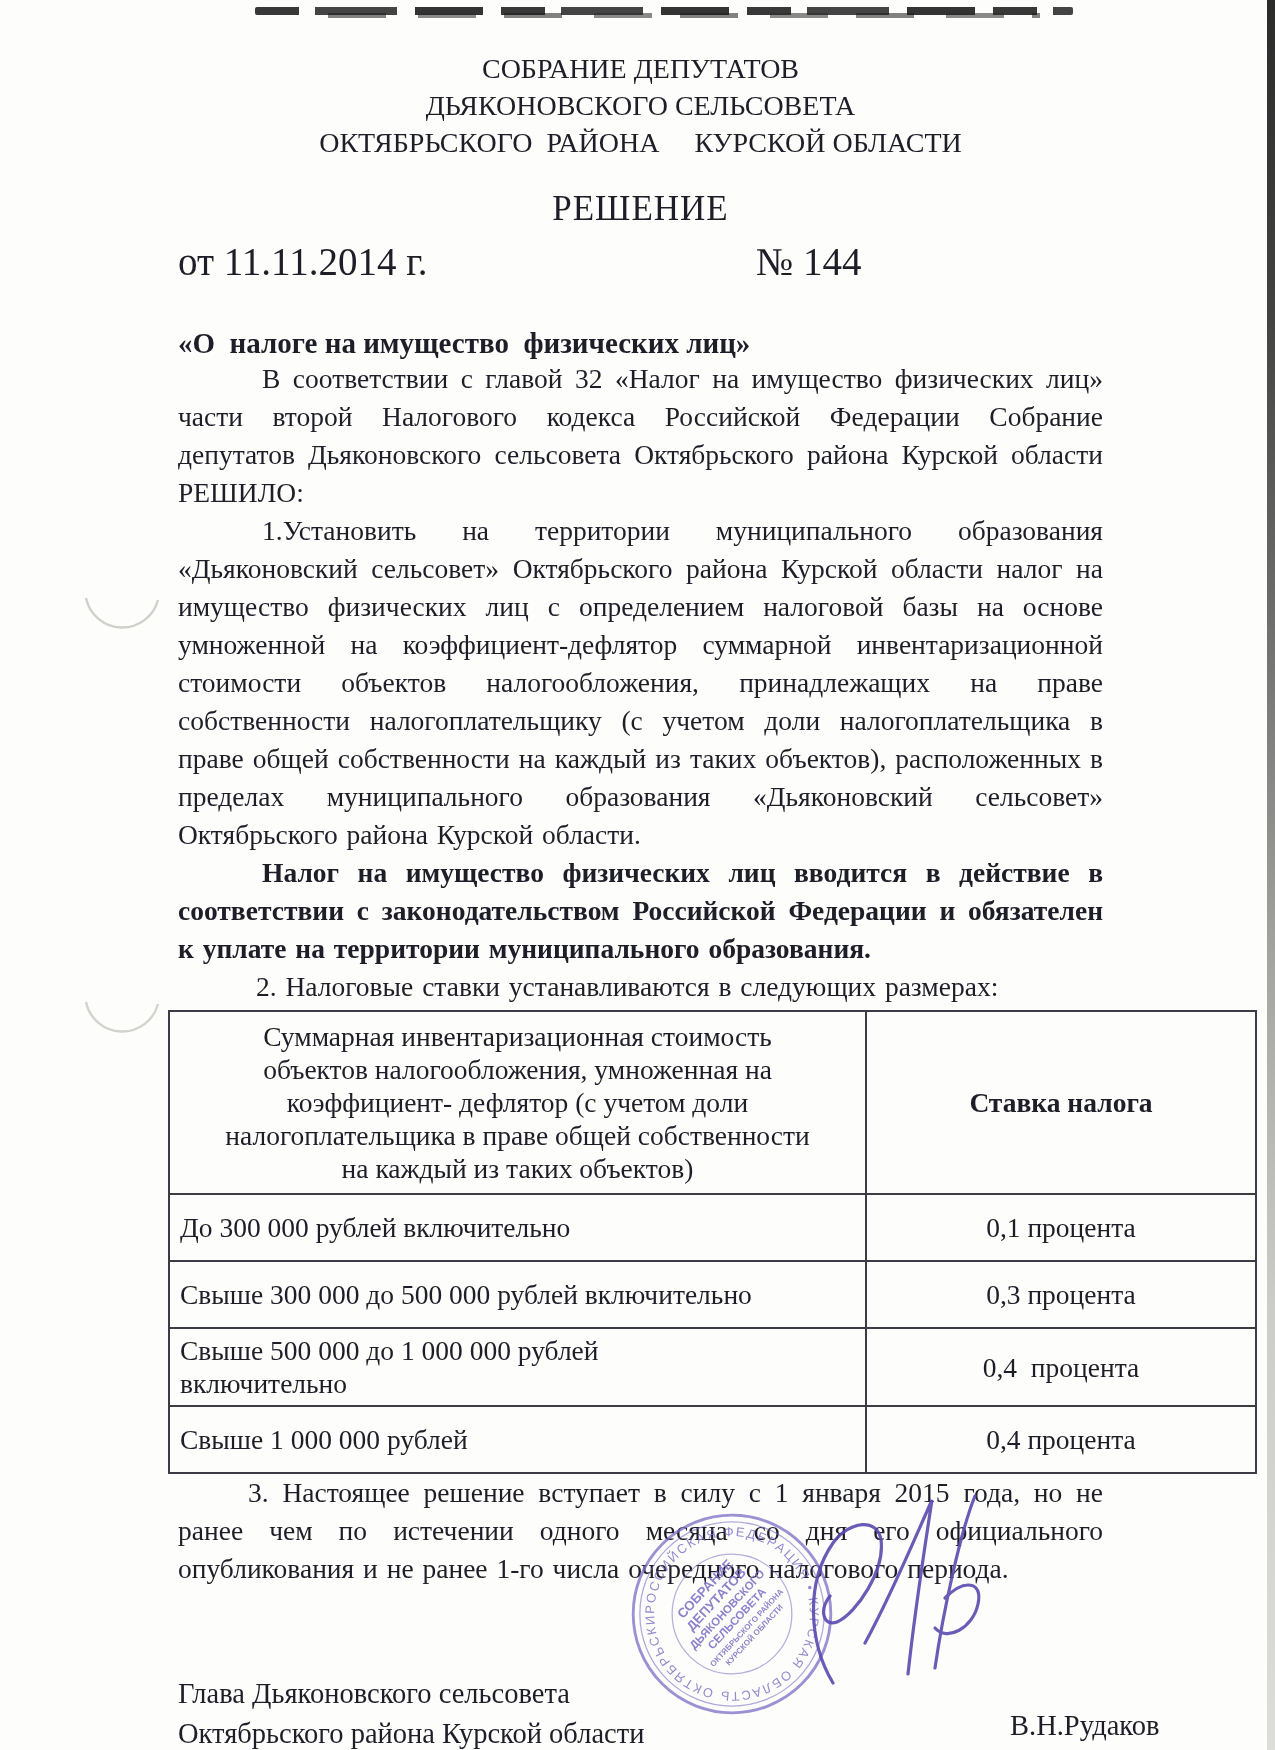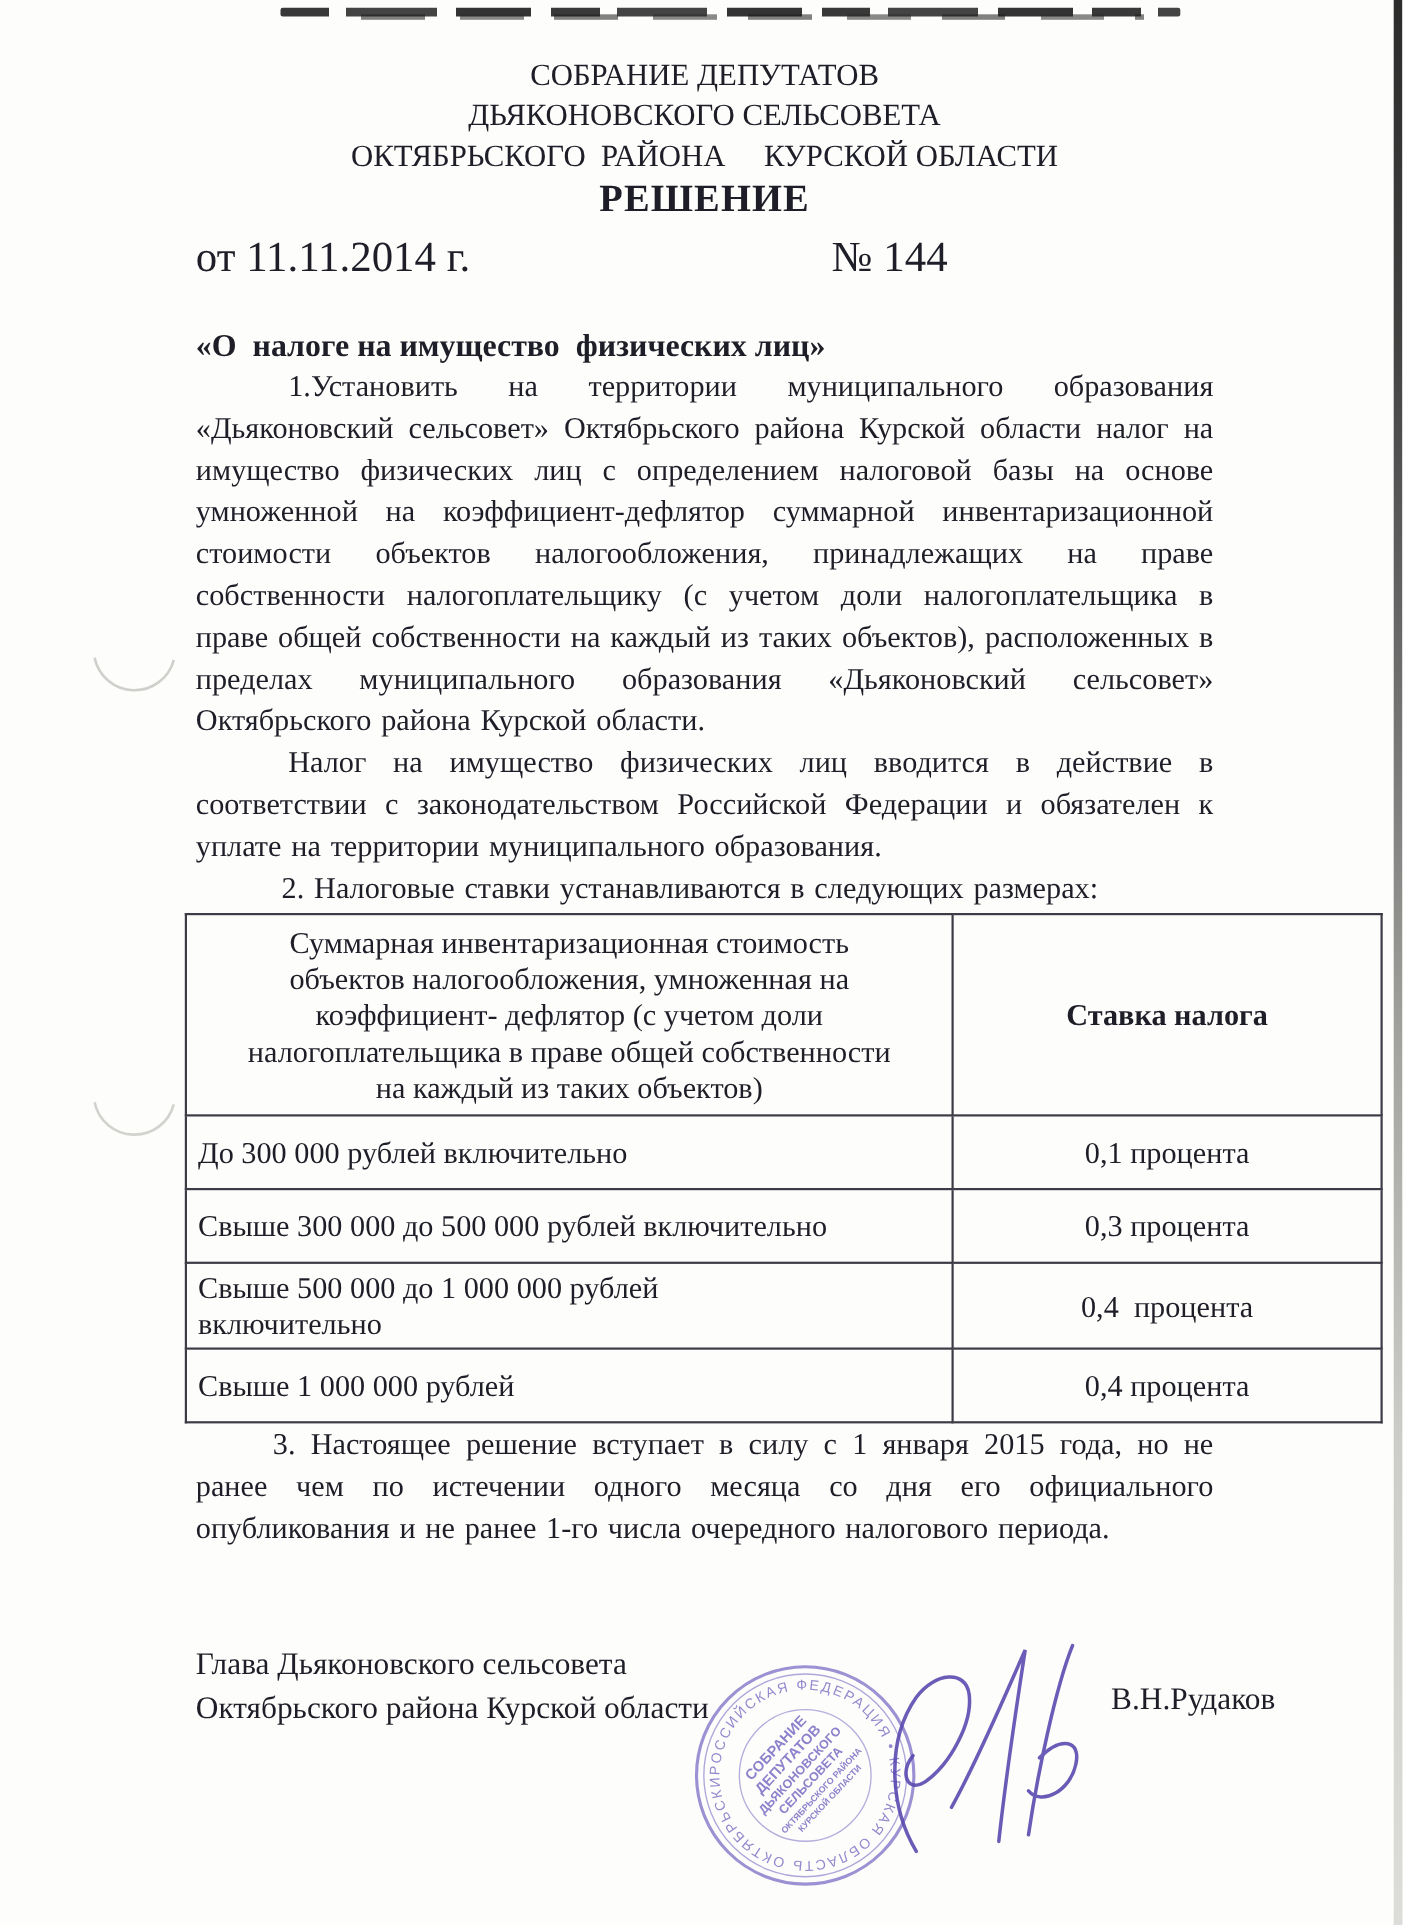--- a/index.html
+++ b/index.html
@@ -27,32 +27,32 @@
     position:absolute;right:0;top:0;width:8px;height:1750px;
     background:linear-gradient(180deg,#141414 0%,#2e2e2e 18%,#5a5a5a 34%,#9a9a96 55%,#c7c7c3 75%,#d9d9d5 100%);
     opacity:.9;
   }
   .punch{position:absolute;width:80px;height:52px;overflow:hidden;}
   .punch svg{display:block;}
   
   .content{position:relative;padding:50px 172px 0 178px;}
   .doc-header{text-align:center;}
   .h-line{font-size:28px;line-height:37px;white-space:pre-wrap;}
-  .doc-type{text-align:center;font-size:35px;font-weight:bold;letter-spacing:1px;}
+  .doc-type{margin-top:28px;text-align:center;font-size:35px;font-weight:normal;letter-spacing:1px;}
   .date-row{position:relative;margin-top:10px;font-size:39px;height:40px;}
   .doc-date{position:absolute;left:0;top:0;}
   .doc-number{position:absolute;left:578px;top:0;}
   .subject{margin-top:48px;font-size:29px;font-weight:bold;white-space:pre-wrap;}
   p.body{
     margin:0;font-size:27.5px;line-height:38px;
     text-align:justify;text-align-last:left;word-spacing:2px;
   }
   .intro{margin-top:42px;text-indent:84px;}
   .p1{margin-top:48px;text-indent:84px;}
-  .p1b{text-indent:84px;}
+  .p1b{text-indent:84px;font-weight:bold;}
   .p2-intro{margin-top:46px;text-indent:78px;text-align:left;}
   .p3{margin-top:54px;text-indent:70px;}
   
   table.tax{
     border-collapse:collapse;
     margin:4px 0 0 -10px;
     width:1035px;
     font-size:27.5px;line-height:33px;
     table-layout:fixed;
     border-radius:17px;
@@ -98,20 +98,21 @@
 
     <div class="doc-type">РЕШЕНИЕ</div>
 
     <div class="date-row">
       <span class="doc-date">от 11.11.2014 г.</span>
       <span class="doc-number">№ 144</span>
     </div>
 
     <div class="subject">«О  налоге на имущество  физических лиц»</div>
 
+    <p class="body intro">В соответствии с главой 32 «Налог на имущество физических лиц» части второй Налогового кодекса Российской Федерации Собрание депутатов Дьяконовского сельсовета Октябрьского района Курской области РЕШИЛО:</p>
     <p class="body p1">1.Установить на территории муниципального образования «Дьяконовский сельсовет» Октябрьского района Курской области  налог на имущество физических лиц с определением налоговой базы на основе умноженной на коэффициент-дефлятор суммарной инвентаризационной стоимости объектов налогообложения, принадлежащих на праве собственности налогоплательщику (с учетом доли налогоплательщика в праве общей собственности на каждый из таких объектов), расположенных в пределах муниципального образования «Дьяконовский сельсовет» Октябрьского района Курской области.</p>
     <p class="body p1b">Налог на имущество физических лиц вводится в действие в соответствии с законодательством Российской Федерации и обязателен к уплате на территории муниципального образования.</p>
     <p class="body p2-intro">2. Налоговые ставки устанавливаются в следующих размерах:</p>
 
     <table class="tax">
       <thead>
         <tr>
           <th class="c1">Суммарная инвентаризационная стоимость
 объектов налогообложения, умноженная на
 коэффициент- дефлятор (с учетом доли

